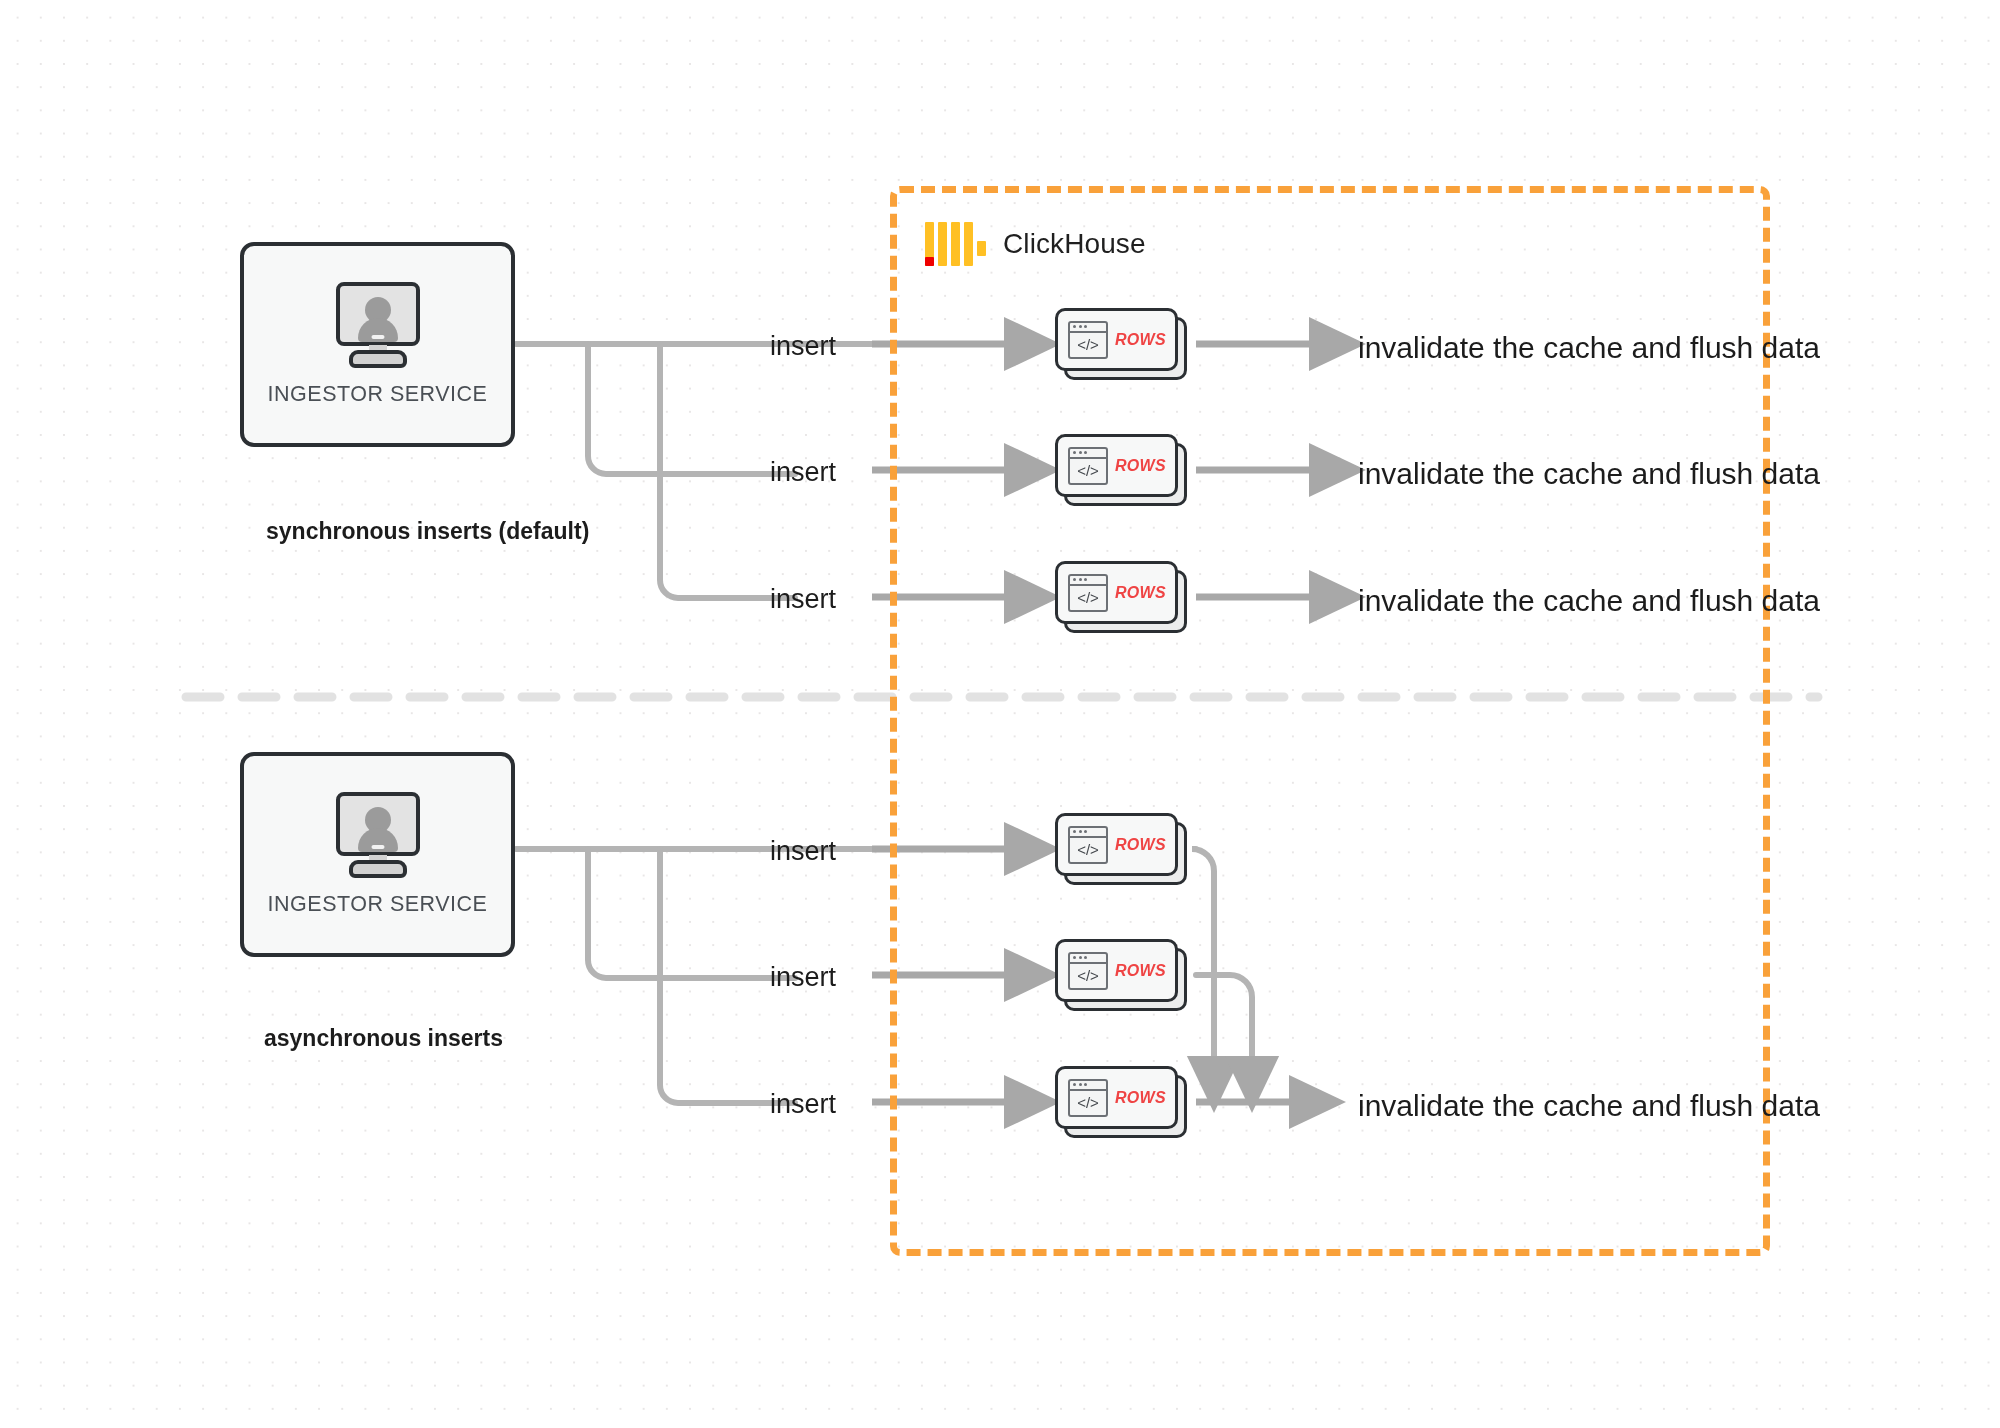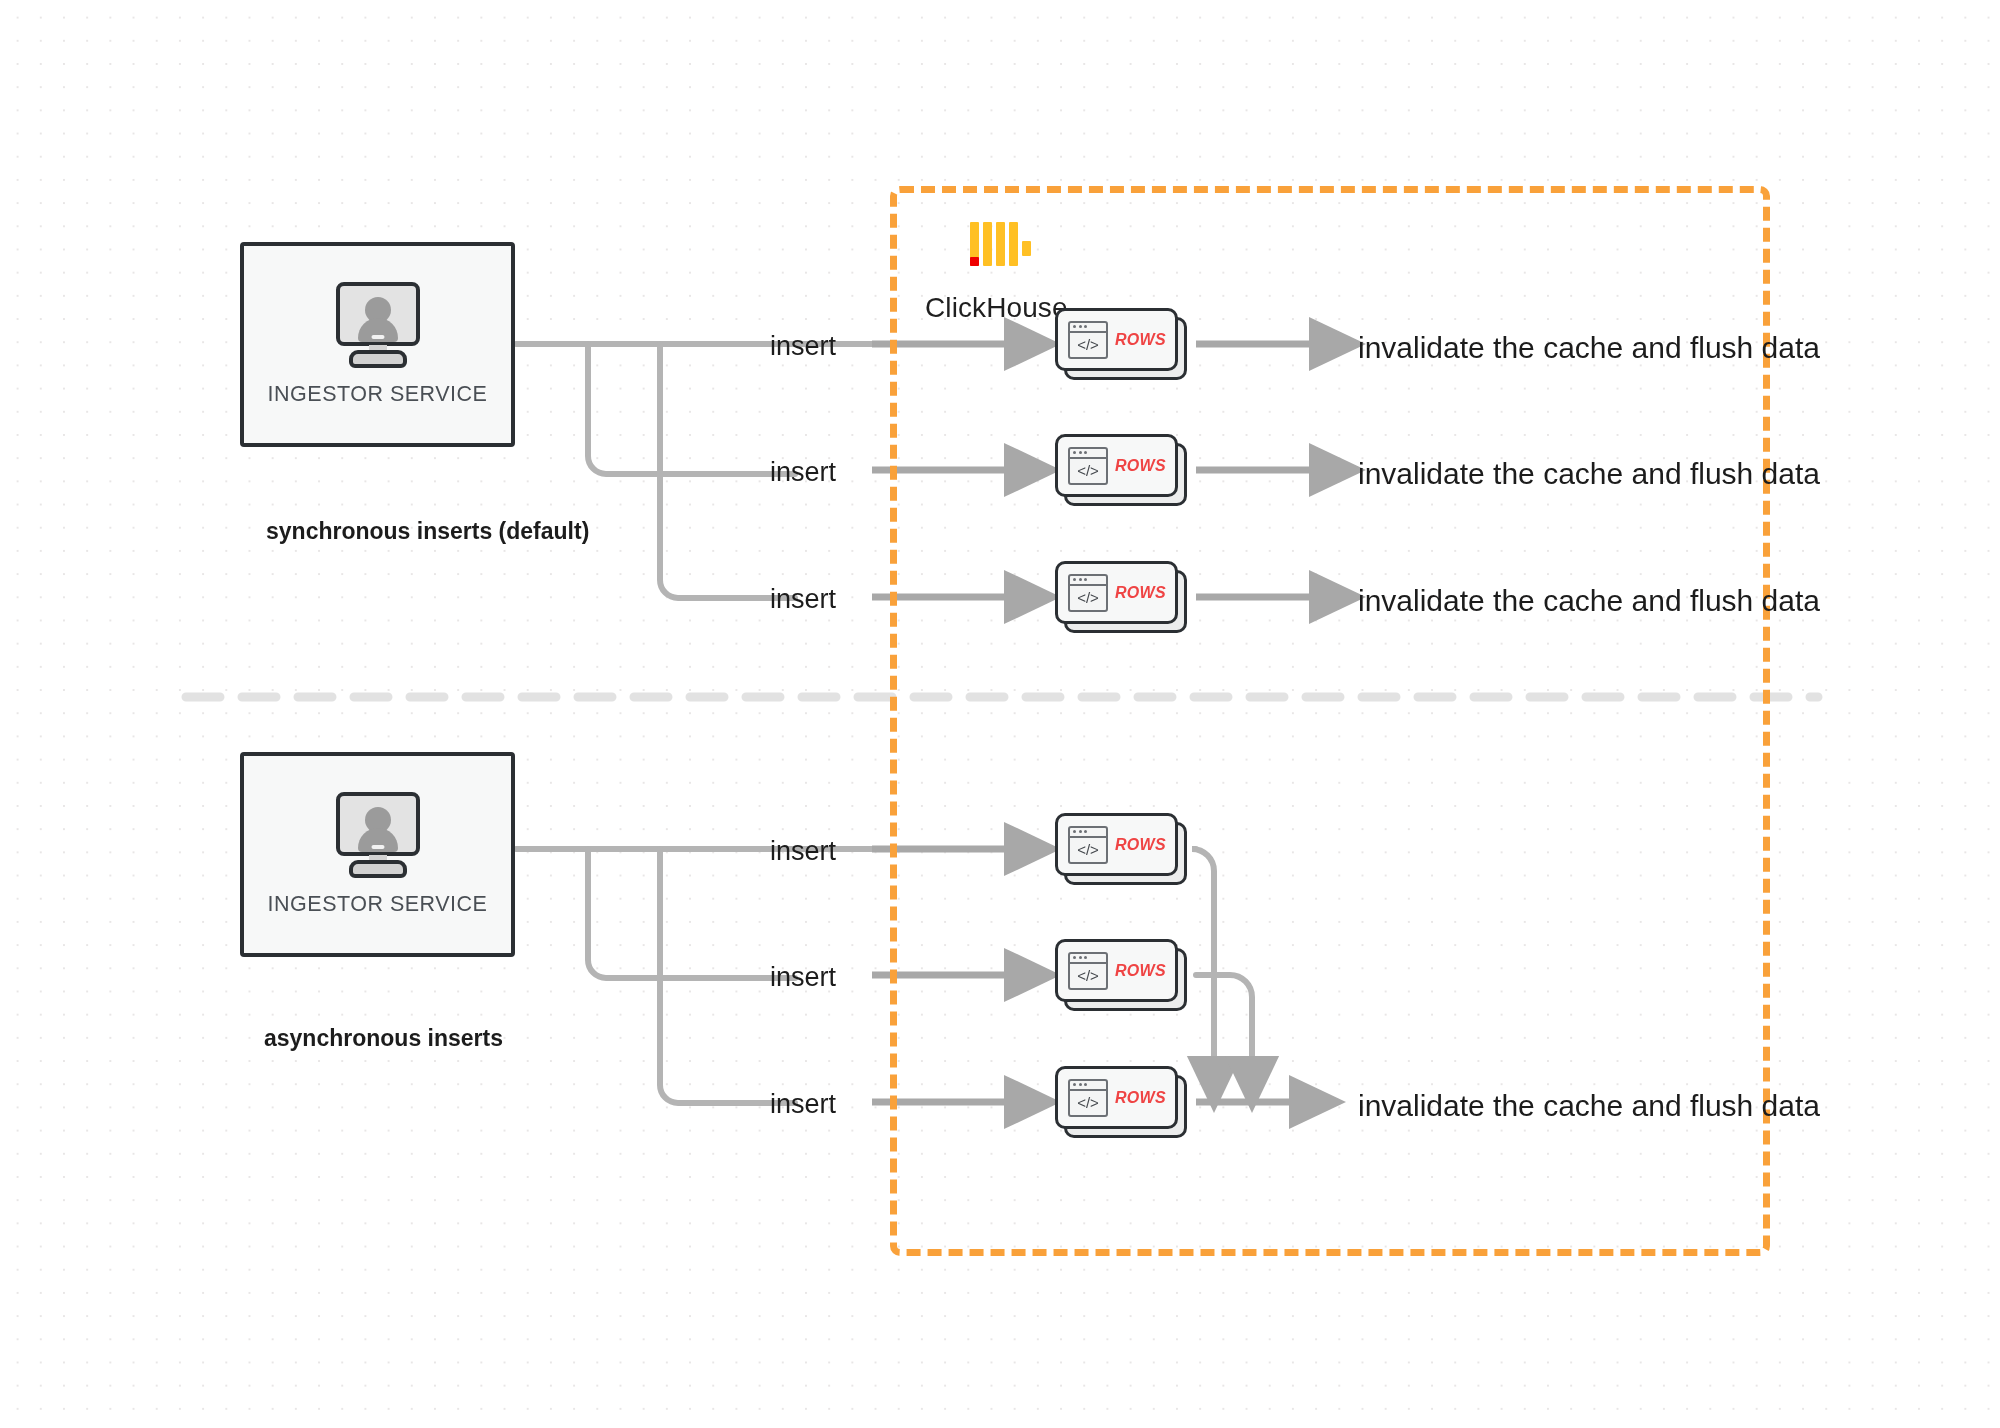--- a/index.html
+++ b/index.html
@@ -29,21 +29,21 @@
     left: 890px; top: 186px;
     width: 880px; height: 1070px;
     border: 7px dashed #f9a13a;
     border-radius: 10px;
   }
 
   
   .ch-brand {
     position: absolute;
     left: 925px; top: 222px;
-    display: flex; align-items: center; gap: 26px; flex-direction: column;
+    display: flex; align-items: center; gap: 26px;
   }
   .ch-logo { position: relative; width: 52px; height: 44px; }
   .ch-logo i {
     position: absolute; top: 0; width: 9px; height: 44px;
     background: #ffc024; border-radius: 1px; display: block;
   }
   .ch-logo i:nth-child(1) { left: 0; }
   .ch-logo i:nth-child(2) { left: 13px; }
   .ch-logo i:nth-child(3) { left: 26px; }
   .ch-logo i:nth-child(4) { left: 39px; }
@@ -59,21 +59,21 @@
     font-size: 28px; color: #1f1f1f; letter-spacing: .1px;
     white-space: nowrap;
   }
 
   
   .ingestor {
     position: absolute;
     width: 275px; height: 205px;
     background: #f7f8f8;
     border: 4px solid #2b2f33;
-    border-radius: 4px;
+    border-radius: 14px;
     display: flex; flex-direction: column;
     align-items: center; justify-content: center;
     gap: 16px;
   }
   .ingestor.sync  { left: 240px; top: 242px; }
   .ingestor.async { left: 240px; top: 752px; }
 
   .monitor { position: relative; width: 96px; height: 84px; }
   .mon-screen {
     position: absolute; left: 6px; top: 0;

